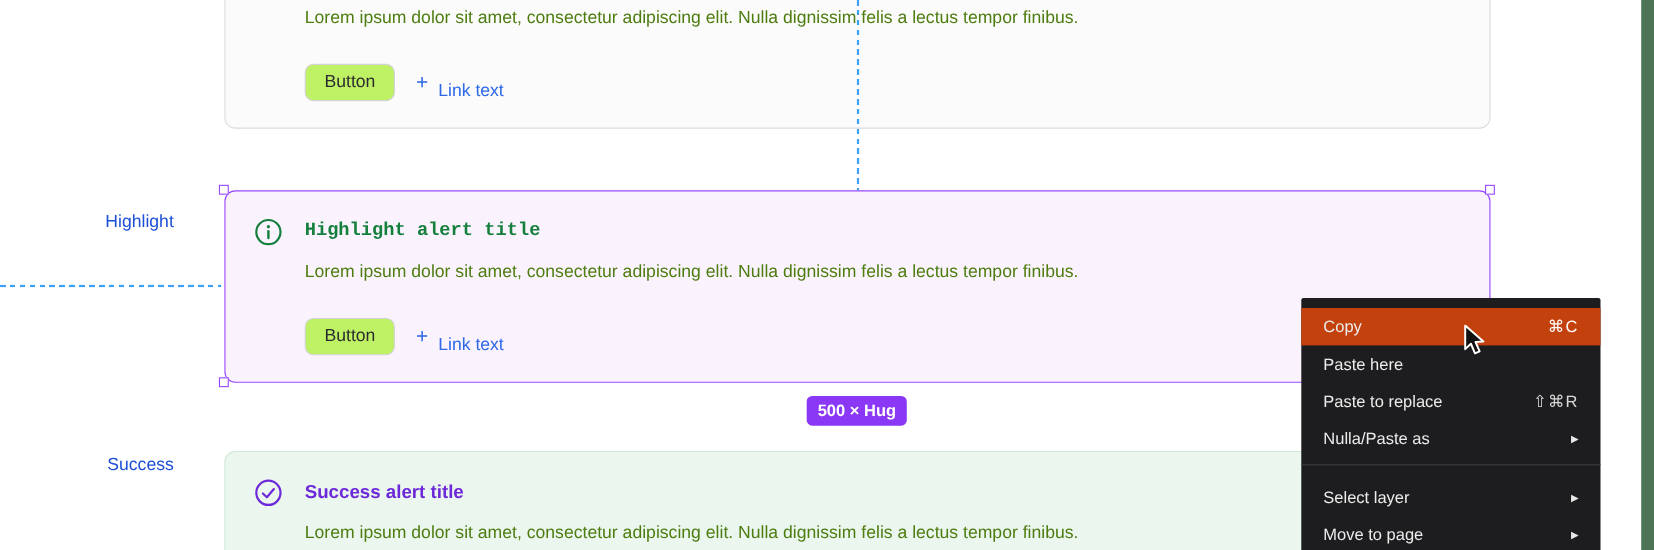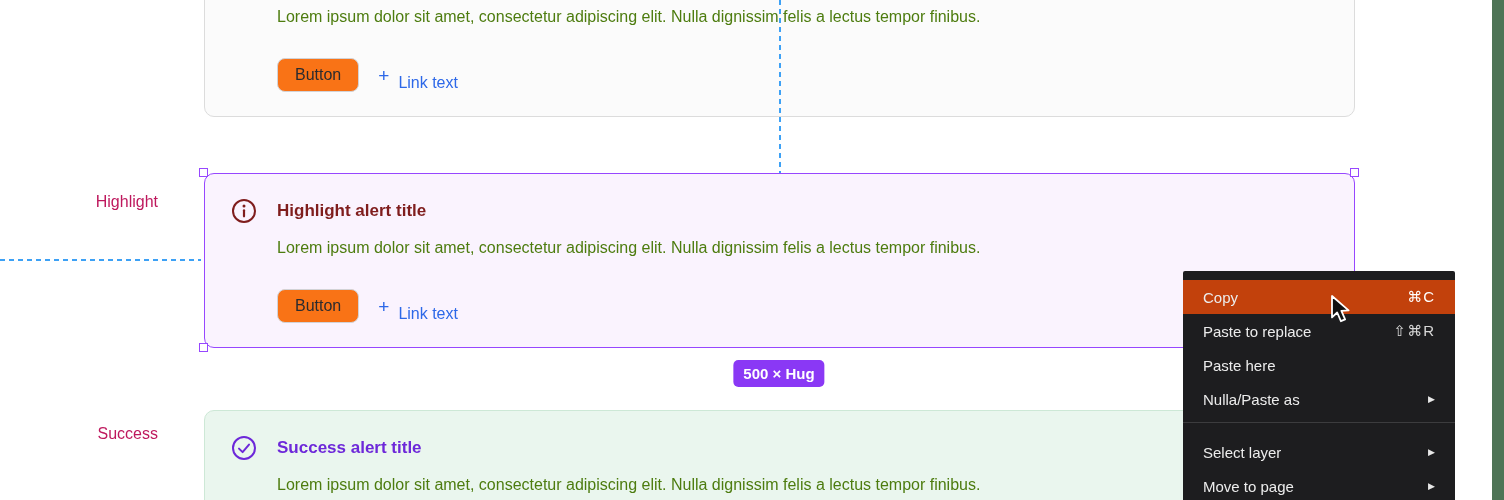--- a/index.html
+++ b/index.html
@@ -6,42 +6,42 @@
   html,body { background:#fff; }
   .stage {
     position:relative; width:1504px; height:500px; overflow:hidden;
     background:#ffffff;
     font-family:"Liberation Sans","DejaVu Sans",sans-serif;
     -webkit-font-smoothing:antialiased;
   }
   
   .row-label {
     position:absolute; left:40px; width:118px; text-align:right;
-    font-size:16px; color:#be185d; z-index:2;
+    font-size:16px; color:#1d4ed8; z-index:2;
   }
   
   .alert-card {
     position:absolute; left:204px; width:1151px; height:175px;
     border-radius:10px; z-index:1;
   }
   .card-default { background:#fbfbfb; border:1px solid #dcdcdc; }
   .card-highlight { background:#faf3fe; border:1.5px solid #9747ff; }
   .card-success { background:#eaf6ee; border:1px solid #cde8d6; }
   .card-row-header { position:absolute; top:24px; left:26px; display:flex; align-items:center; }
   .alert-icon { width:26px; height:26px; flex:0 0 26px; }
   .alert-title { margin-left:20px; font-size:17px; font-weight:700; line-height:26px; }
-  .title-highlight, .icon-highlight { color:#7f1d1d; }
+  .title-highlight, .icon-highlight { color:#15803d;font-family:Liberation Mono, monospace; }
   .title-success, .icon-success { color:#6d28d9; }
   .card-row-body {
     position:absolute; top:62px; left:72px; right:30px;
     font-size:16px; line-height:24px; color:#4d7c0f;
   }
   .card-row-actions { position:absolute; top:115px; left:72px; display:flex; align-items:center; }
   .btn {
-    height:34px; padding:0 17px; background:#f97316;
+    height:34px; padding:0 17px; background:#bef264;
     border:1px solid #d2d2d6; border-radius:8px;
     font-size:16px; font-weight:500; color:#2b2b2f;
     display:inline-flex; align-items:center; cursor:default;
   }
   .link { margin-left:19px; display:inline-flex; align-items:center; color:#2d68e8; }
   .link .plus { font-size:19px; font-weight:500; margin-right:9px; line-height:1; }
   .link .link-label { font-size:16px; font-weight:500;margin-top:16px; }
   
   .handle {
     position:absolute; width:9px; height:9px; background:#ffffff;
@@ -129,47 +129,47 @@
     </div>
   </div>
 
   <div class="handle" style="left:199px; top:168px;"></div>
   <div class="handle" style="left:1350px; top:168px;"></div>
   <div class="handle" style="left:199px; top:343px;"></div>
   <div class="handle" style="left:1350px; top:343px;"></div>
 
   <div class="size-badge">500 × Hug</div>
 
-  <div class="row-label" style="top:425px;">Success</div>
+  <div class="row-label" style="top:414px;">Success</div>
 
   <div class="alert-card card-success" style="top:410px;">
     <div class="card-row-header">
       <span class="alert-icon icon-success">
         <svg width="26" height="26" viewBox="0 0 26 26">
           <circle cx="13" cy="13" r="11" fill="none" stroke="currentColor" stroke-width="2"></circle>
           <path d="M8 13.6 L11.6 17.1 L18 9.6" fill="none" stroke="currentColor" stroke-width="2" stroke-linecap="round" stroke-linejoin="round"></path>
         </svg>
       </span>
       <span class="alert-title title-success">Success alert title</span>
     </div>
     <div class="card-row-body">Lorem ipsum dolor sit amet, consectetur adipiscing elit. Nulla dignissim felis a lectus tempor finibus.</div>
   </div>
 
   <div class="context-menu">
     <div class="menu-item highlighted">
       <span class="mi-label">Copy</span>
       <span class="mi-shortcut">⌘C</span>
     </div>
     <div class="menu-item">
+      <span class="mi-label">Paste here</span>
+      <span class="mi-shortcut"></span>
+    </div>
+    <div class="menu-item">
       <span class="mi-label">Paste to replace</span>
       <span class="mi-shortcut">⇧⌘R</span>
-    </div>
-    <div class="menu-item">
-      <span class="mi-label">Paste here</span>
-      <span class="mi-shortcut"></span>
     </div>
     <div class="menu-item">
       <span class="mi-label">Nulla/Paste as</span>
       <span class="mi-arrow">▶</span>
     </div>
     <div class="menu-divider"></div>
     <div class="menu-item">
       <span class="mi-label">Select layer</span>
       <span class="mi-arrow">▶</span>
     </div>

